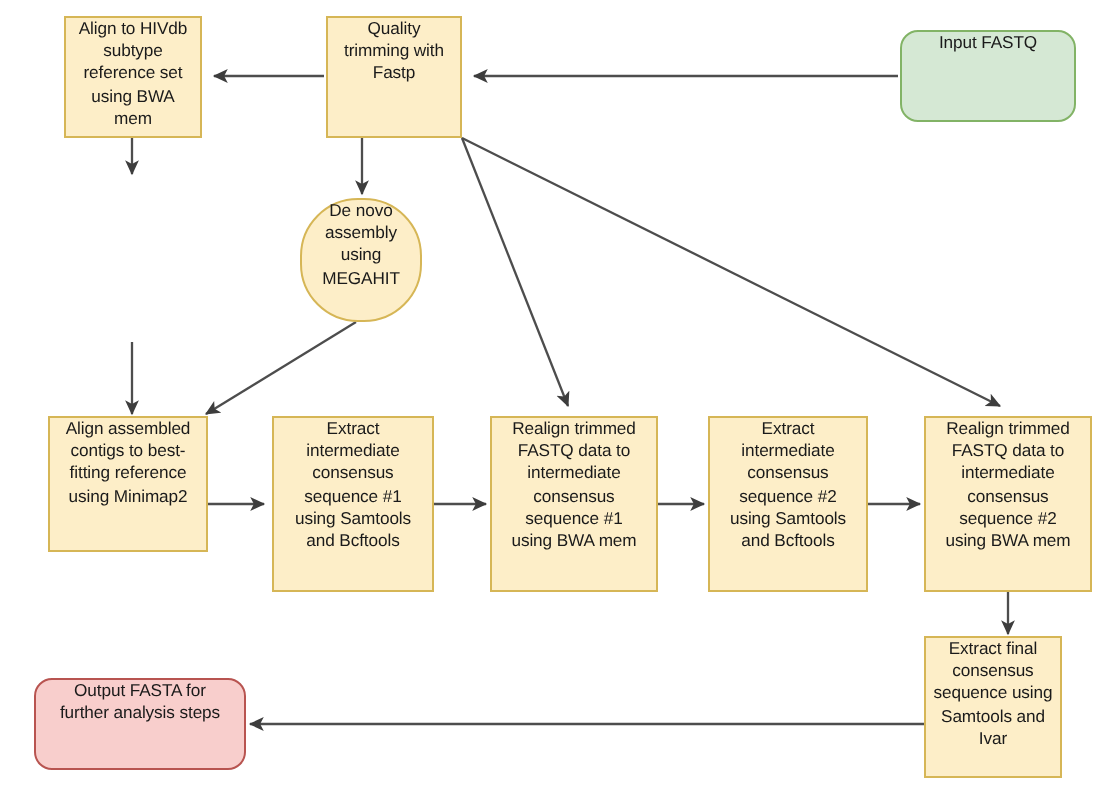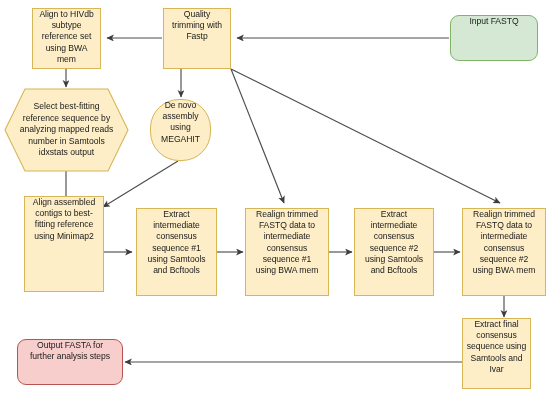--- a/index.html
+++ b/index.html
@@ -135,39 +135,29 @@
   </div>
 
   <div class="node proc" style="left:32px; top:8px; width:69px; height:61px;">
     <span class="lbl">Align to HIVdb
 subtype
 reference set
 using BWA
 mem</span>
   </div>
 
-  <div class="hexwrap" style="left:4px; top:88px; width:125px; height:84px;">
-    <svg class="hexbg" width="125" height="84" viewBox="0 0 125 84">
-      <polygon points="21,1 104,1 124,42 104,83 21,83 1,42" fill="#fdeec8" stroke="#d6b656" stroke-width="1.1"></polygon>
-    </svg>
-    <div class="hexlabel">Select best-fitting
-reference sequence by
-analyzing mapped reads
-number in Samtools
-idxstats output</div>
-  </div>
 
   <div class="node proc" style="left:150px; top:99px; width:61px; height:62px;border-radius:29px;">
     <span class="lbl">De novo
 assembly
 using
 MEGAHIT</span>
   </div>
 
-  <div class="node proc" style="left:24px; top:196px; width:80px; height:96px;">
+  <div class="node proc" style="left:24px; top:208px; width:80px; height:68px;">
     <span class="lbl">Align assembled
 contigs to best-
 fitting reference
 using Minimap2</span>
   </div>
 
   <div class="node proc" style="left:136px; top:208px; width:81px; height:88px;">
     <span class="lbl">Extract
 intermediate
 consensus

